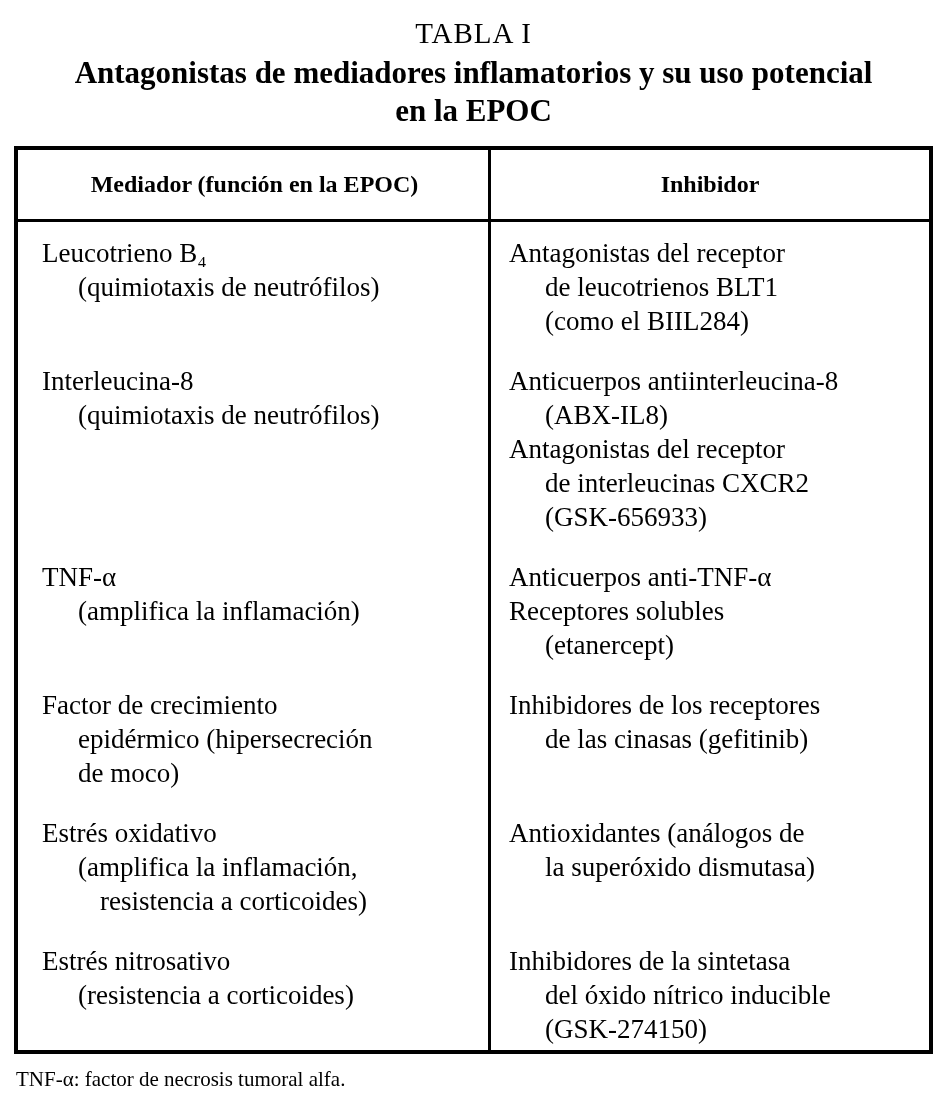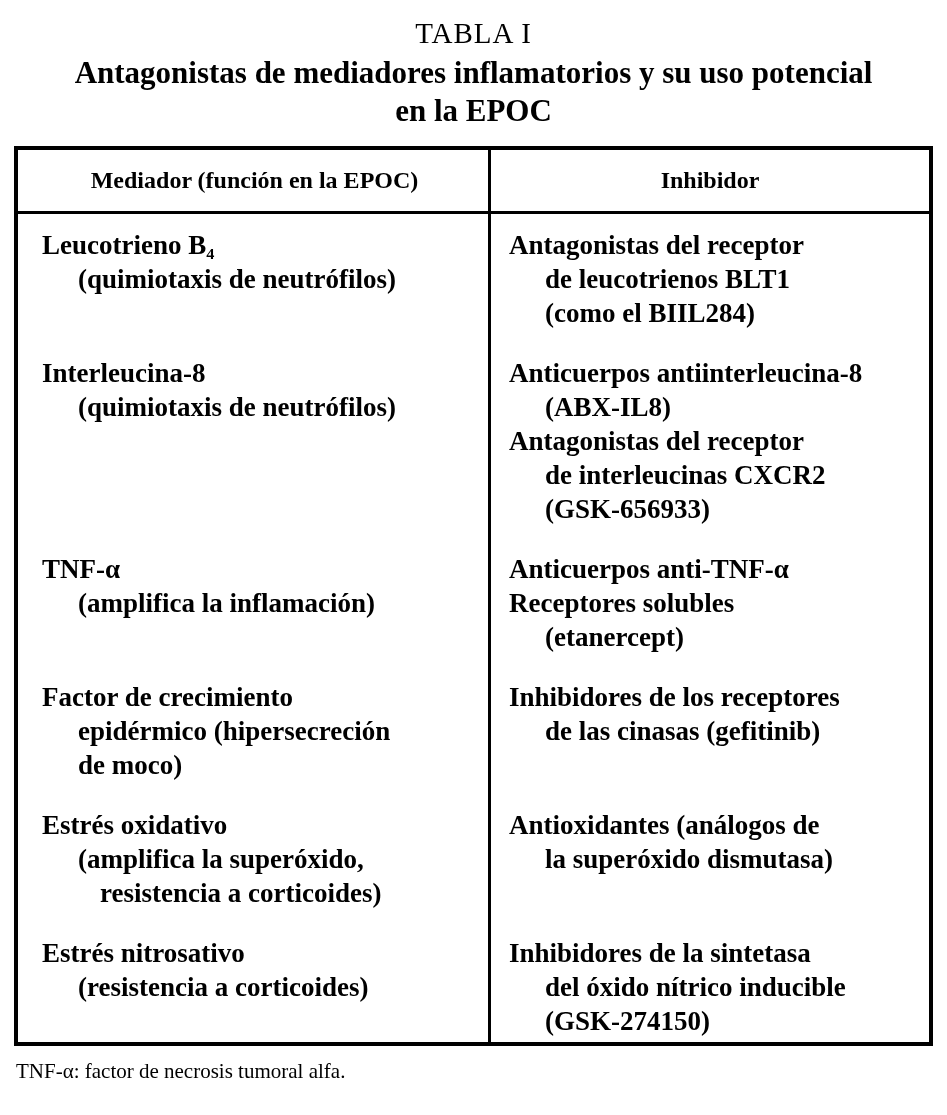--- a/index.html
+++ b/index.html
@@ -38,29 +38,29 @@
     position: absolute;
     top: 0; bottom: 0;
     left: 470px;
     width: 3px;
     background: #000;
   }
   .thead {
     display: grid;
     grid-template-columns: 473px 1fr;
     align-items: center;
-    height: 64px;
+    height: 72px;
     border-bottom: 3px solid #000;
   }
   .th {
     text-align: center;
     font-weight: bold;
     font-size: 24px;
   }
-  .tbody { padding-top: 14px; font-weight: bold; }
+  .tbody { padding-top: 14px; }
   .trow {
     display: grid;
     grid-template-columns: 473px 1fr;
   }
   .cell {
     font-size: 27px;
     line-height: 34px;
     padding-bottom: 26px;
   }
   .mcell { padding-left: 24px; padding-right: 12px; }
@@ -144,21 +144,21 @@
         </div>
         <div class="cell icell">
           <div class="line">Inhibidores de los receptores</div>
           <div class="line indent">de las cinasas (gefitinib)</div>
         </div>
       </div>
 
       <div class="trow">
         <div class="cell mcell">
           <div class="line">Estrés oxidativo</div>
-          <div class="line indent">(amplifica la superóxido,</div>
+          <div class="line indent">(amplifica la inflamación,</div>
           <div class="line indent2">resistencia a corticoides)</div>
         </div>
         <div class="cell icell">
           <div class="line">Antioxidantes (análogos de</div>
           <div class="line indent">la superóxido dismutasa)</div>
         </div>
       </div>
 
       <div class="trow">
         <div class="cell mcell">

